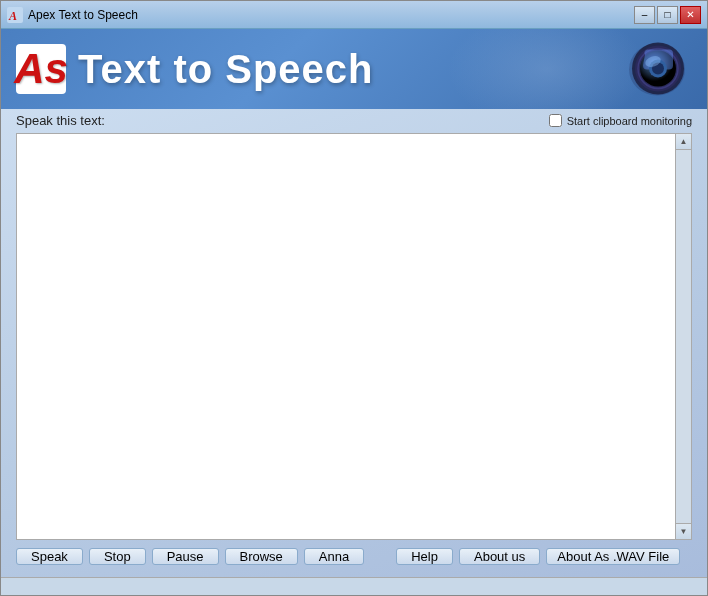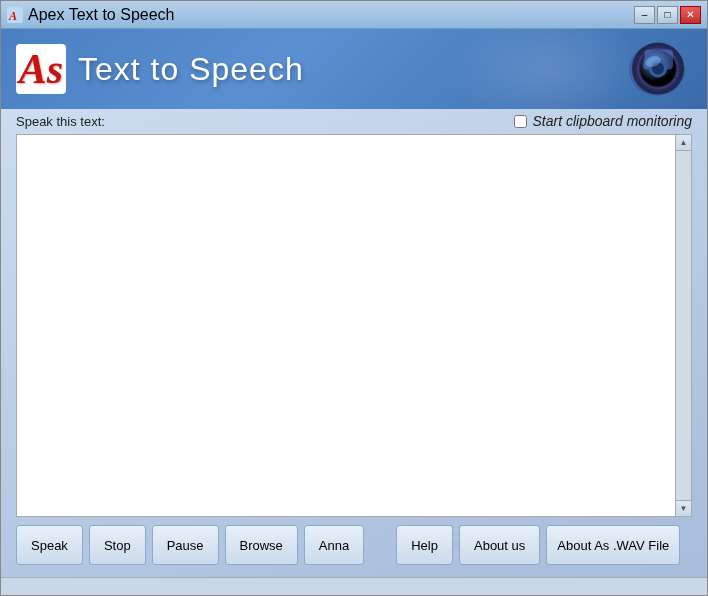--- a/index.html
+++ b/index.html
@@ -37,21 +37,21 @@
       width: 16px;
       height: 16px;
       margin-right: 5px;
       font-size: 14px;
       color: #c00;
       font-style: italic;
       font-weight: bold;
       font-family: serif;
     }
     .title-bar-text {
-      font-size: 16px;
+      font-size: 12px;
       color: #000;
       flex: 1;
     }
     .title-bar-buttons {
       display: flex;
       gap: 2px;
     }
     .title-btn {
       width: 21px;
       height: 18px;
@@ -85,38 +85,38 @@
       content: '';
       position: absolute;
       top: -20px;
       right: 60px;
       width: 200px;
       height: 120px;
       background: radial-gradient(ellipse, rgba(150,180,220,0.3) 0%, transparent 70%);
       border-radius: 50%;
     }
     .header-logo {
-      font-family: Liberation Serif, serif;
+      font-family: Liberation Sans, sans-serif;
       font-size: 42px;
       font-style: italic;
       font-weight: bold;
       color: #cc1111;
       text-shadow: 1px 1px 2px rgba(0,0,0,0.3);
       margin-right: 12px;
       background: white;
       border-radius: 4px;
       width: 50px;
       height: 50px;
       display: flex;
       align-items: center;
       justify-content: center;
     }
     .header-title {
-      font-size: 32px;
-      font-weight: normal;
+      font-size: 40px;
+      font-weight: bold;
       color: white;
       text-shadow: 1px 2px 4px rgba(0,0,0,0.3);
       font-family: 'Segoe UI', Arial, sans-serif;
       letter-spacing: 1px;
     }
     .header-speaker {
       position: absolute;
       right: 15px;
       top: 50%;
       transform: translateY(-50%);
@@ -168,23 +168,22 @@
       display: flex;
       align-items: center;
       gap: 5px;
     }
     .clipboard-checkbox {
       width: 13px;
       height: 13px;
       cursor: pointer;
     }
     .clipboard-label {
-      font-size: 14px;
+      font-size: 11px;
       color: #222;
-      font-style: italic;
     }
 
     .text-area-wrapper {
       flex: 1;
       background: white;
       border: 1px solid #aaa;
       position: relative;
       margin-bottom: 8px;
     }
     .text-area {
@@ -232,21 +231,21 @@
 
     
     .buttons-row {
       display: flex;
       align-items: center;
       gap: 6px;
       margin-bottom: 8px;
       flex-shrink: 0;
     }
     .action-btn {
-      height: 40px;
+      height: 17px;
       padding: 0 14px;
       background: linear-gradient(to bottom, #e8f0f8, #ccdaec);
       border: 1px solid #8aabcc;
       border-radius: 3px;
       cursor: pointer;
       font-size: 13px;
       color: #000;
       white-space: nowrap;
     }
     .action-btn.save-wav {

